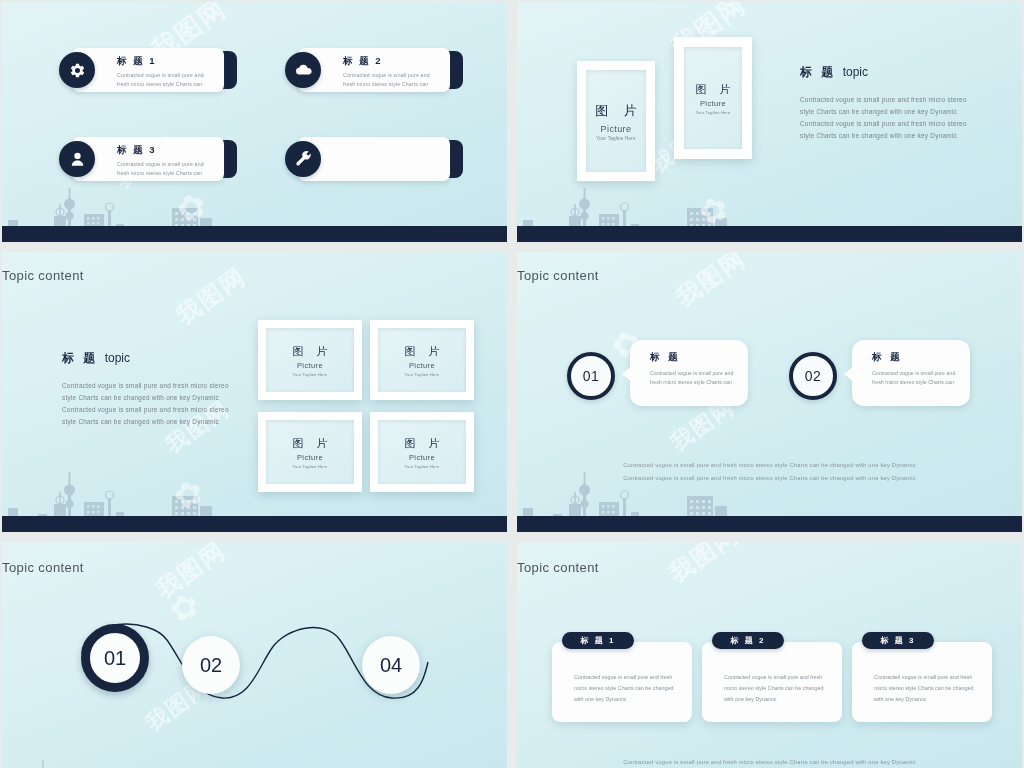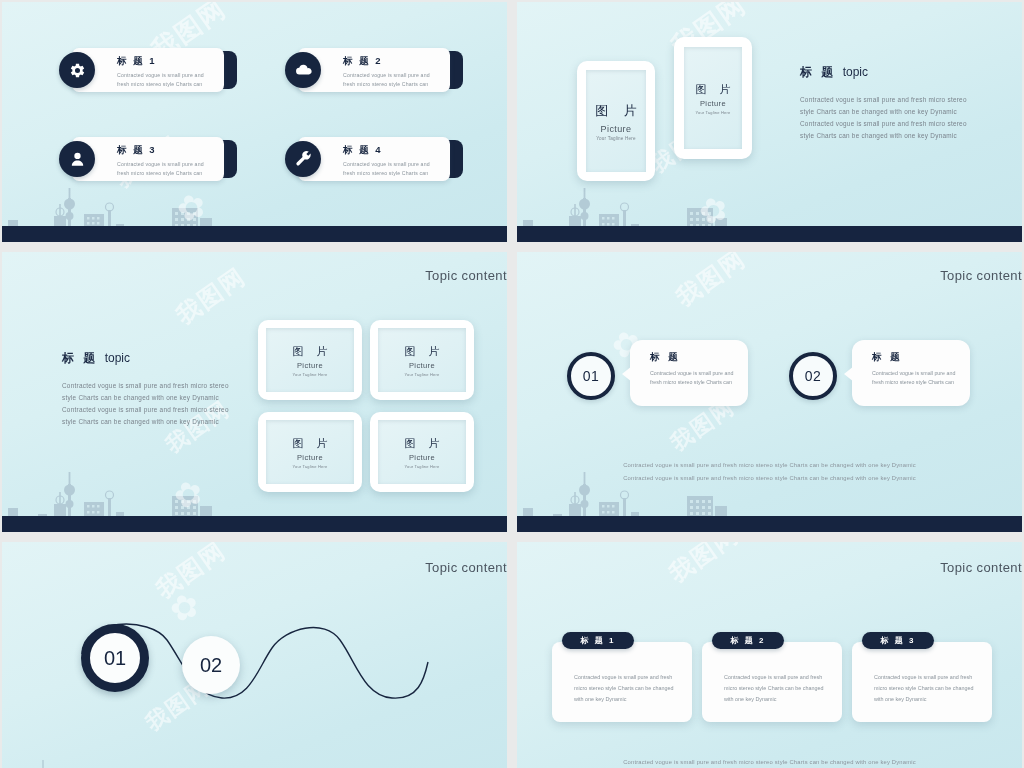--- a/index.html
+++ b/index.html
@@ -57,21 +57,21 @@
     position: absolute;
     color: rgba(255,255,255,.5);
     font-size: 34px;
     pointer-events: none; user-select: none;
     transform: rotate(-20deg);
   }
 
   
   .topic-title {
     position: absolute; left: 0; right: 0; top: 16px;
-    text-align: right;
+    text-align: left;
     font-size: 13px;
     color: #4b5560;
     letter-spacing: .4px;
   }
   .zh-title {
     font-size: 12px; color: #1c2a45; font-weight: 700;
     letter-spacing: 3px;
   }
   .zh-title .en { font-weight: 400; letter-spacing: 0; }
   .body-text {
@@ -107,21 +107,21 @@
   .iconcard .badge svg { width: 19px; height: 19px; fill: #ffffff; }
   .iconcard .txt { position: absolute; left: 58px; top: 7px; width: 100px; }
   .iconcard .h { font-size: 9.5px; font-weight: 700; color: #17253f; letter-spacing: 2px; }
   .iconcard .p { margin-top: 3px; font-size: 5.2px; color: #8b949c; line-height: 1.65; letter-spacing: .15px;}
 
   
   .frame {
     position: absolute;
     background: #ffffff;
     box-shadow: 0 3px 9px rgba(70,105,125,.22);
-    display: flex; align-items: center; justify-content: flex-end; border-radius: 10px;
+    display: flex; align-items: center; justify-content: flex-end;
   }
   .frame .inner {
     width: 100%; height: 100%;
     background: linear-gradient(150deg,#e6f4f6,#d8eef2);
     display: flex; flex-direction: column;
     align-items: center; justify-content: center;
     box-shadow: inset 0 1px 4px rgba(90,120,140,.18);
   }
   .frame .cn { font-size: 13px; color: #17253f; letter-spacing: 6px; font-weight: 500; text-indent: 6px;}
   .frame .en { font-size: 9px; color: #4a5560; margin-top: 4px; letter-spacing: .4px;}
@@ -303,24 +303,20 @@
     </div>
 
     <div class="iconcard" style="left:283px; top:135px;">
       <div class="tab"></div>
       <div class="panel"></div>
       <div class="badge">
         <svg viewBox="0 0 24 24">
             <path d="M21 6.5a5.5 5.5 0 0 1-7.3 5.2L6.6 18.9a2.1 2.1 0 0 1-3-3l7.2-7.1A5.5 5.5 0 0 1 18.6 2l-3 3 2.4 2.4 3-3c.1.3.1.7 0 1z"></path>
           </svg>
       </div>
-      <div class="txt">
-        <div class="h">标 题 4</div>
-        <div class="p">Contracted vogue is small pure and fresh micro stereo style Charts can</div>
-      </div>
     </div>
   </div>
 
   <div class="slide r1">
     <div class="skyline">
       <svg viewBox="0 0 505 60" preserveAspectRatio="none">
         <g fill="#aec6d2" opacity=".85">
           <rect x="6" y="38" width="10" height="22"></rect>
             <rect x="18" y="48" width="14" height="12"></rect>
           <rect x="36" y="44" width="9" height="16"></rect>
@@ -581,20 +577,21 @@
 
     <div class="topic-title" style="top:18px;">Topic content</div>
 
     <svg style="position:absolute; left:70px; top:72px; width:370px; height:100px;" viewBox="0 0 370 100">
       <path d="M10,40 C10,4 78,2 95,26 C112,50 122,82 150,84 C178,86 186,54 200,34
                C214,14 252,4 268,26 C284,48 292,82 320,84 C346,86 352,66 356,48" fill="none" stroke="#17253f" stroke-width="1.4"></path>
     </svg>
 
     <div class="tl-circle dark" style="left:79px;  top:82px; width:68px; height:68px;">01</div>
     <div class="tl-circle light" style="left:180px; top:94px; width:58px; height:58px;">02</div>
+    <div class="tl-circle light" style="left:360px; top:94px; width:58px; height:58px;">04</div>
 
   </div>
 
   <div class="slide r3">
     <div class="wm a" style="left:148px;top:-4px;font-size:24px">我图网</div>
     <div class="wm c" style="left:100px;top:132px;font-size:22px">我图网</div>
 
     <div class="topic-title" style="top:18px;">Topic content</div>
 
     <div class="tpill" style="left:45px;  top:90px;">标 题 1</div>

